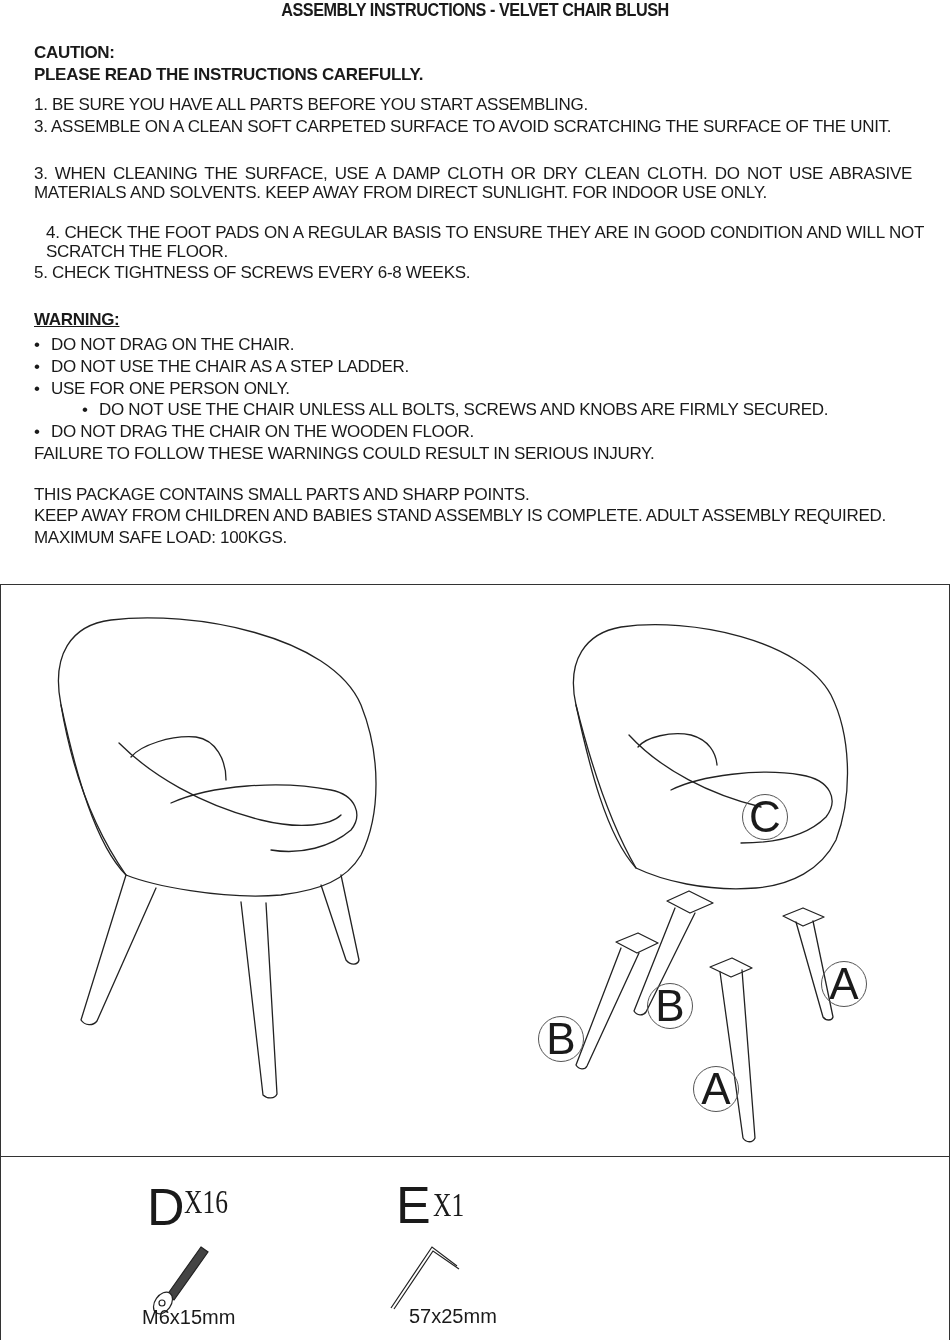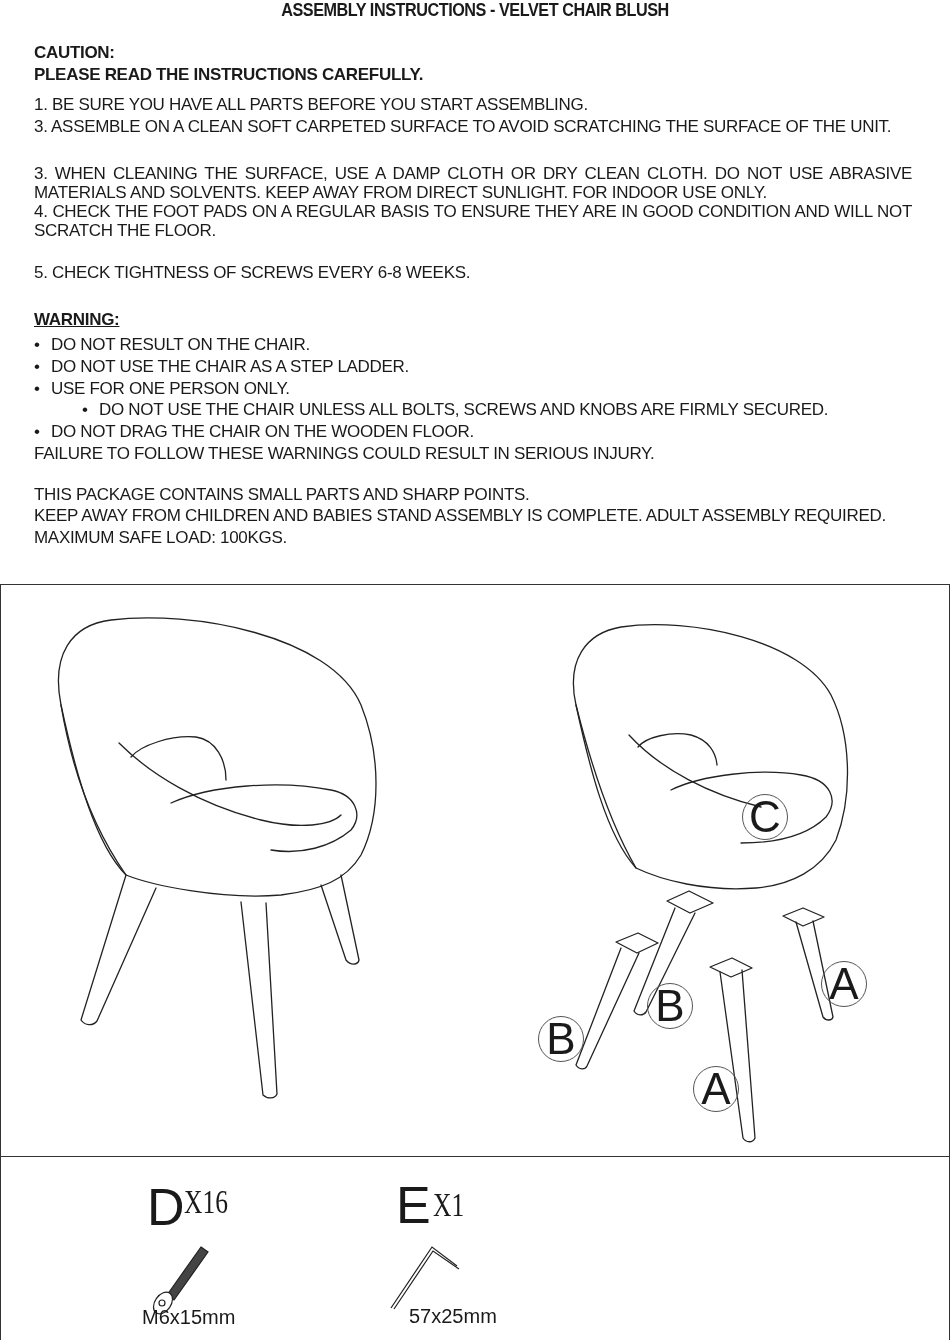--- a/index.html
+++ b/index.html
@@ -24,25 +24,25 @@
 <body>
 
 <div class="title">ASSEMBLY INSTRUCTIONS - VELVET CHAIR BLUSH</div>
 
 <div class="txt bold" style="top:43px;">CAUTION:</div>
 <div class="txt bold" style="top:65px;">PLEASE READ THE INSTRUCTIONS CAREFULLY.</div>
 
 <div class="txt" style="top:95px;">1.   BE SURE YOU HAVE ALL PARTS BEFORE YOU START ASSEMBLING.</div>
 <div class="txt just" style="top:117px;">3.   ASSEMBLE ON A CLEAN SOFT CARPETED SURFACE TO AVOID SCRATCHING THE SURFACE OF THE UNIT.</div>
 <div class="txt just" style="top:152px;margin-top:12px;">3.   WHEN CLEANING THE SURFACE, USE A DAMP CLOTH OR DRY CLEAN CLOTH. DO NOT USE ABRASIVE MATERIALS AND SOLVENTS. KEEP AWAY FROM DIRECT SUNLIGHT. FOR INDOOR USE ONLY.</div>
-<div class="txt just" style="top:202px;">4.   CHECK THE FOOT PADS ON A REGULAR BASIS TO ENSURE THEY ARE IN GOOD CONDITION AND WILL NOT SCRATCH THE FLOOR.</div>
+<div class="txt just" style="top:223px;margin-left:12px;">4.   CHECK THE FOOT PADS ON A REGULAR BASIS TO ENSURE THEY ARE IN GOOD CONDITION AND WILL NOT SCRATCH THE FLOOR.</div>
 <div class="txt" style="top:263px;">5.   CHECK TIGHTNESS OF SCREWS EVERY 6-8 WEEKS.</div>
 
 <div class="txt bold" style="top:310px;text-decoration:underline;">WARNING:</div>
-<div class="bullet" style="top:335px;"><span class="dot">•</span><span>DO NOT RESULT ON THE CHAIR.</span></div>
+<div class="bullet" style="top:335px;"><span class="dot">•</span><span>DO NOT DRAG ON THE CHAIR.</span></div>
 <div class="bullet" style="top:357px;"><span class="dot">•</span><span>DO NOT USE THE CHAIR AS A STEP LADDER.</span></div>
 <div class="bullet" style="top:379px;"><span class="dot">•</span><span>USE FOR ONE PERSON ONLY.</span></div>
 <div class="bullet" style="top:400px;margin-left:48px;"><span class="dot">•</span><span>DO NOT USE THE CHAIR UNLESS ALL BOLTS, SCREWS AND KNOBS ARE FIRMLY SECURED.</span></div>
 <div class="bullet" style="top:422px;"><span class="dot">•</span><span>DO NOT DRAG THE CHAIR ON THE WOODEN FLOOR.</span></div>
 <div class="txt" style="top:444px;">FAILURE TO FOLLOW THESE WARNINGS COULD RESULT IN SERIOUS INJURY.</div>
 
 <div class="txt" style="top:485px;">THIS PACKAGE CONTAINS SMALL PARTS AND SHARP POINTS.</div>
 <div class="txt" style="top:506px;">KEEP AWAY FROM CHILDREN AND BABIES STAND ASSEMBLY IS COMPLETE. ADULT ASSEMBLY REQUIRED.</div>
 <div class="txt" style="top:528px;">MAXIMUM SAFE LOAD: 100KGS.</div>
 

